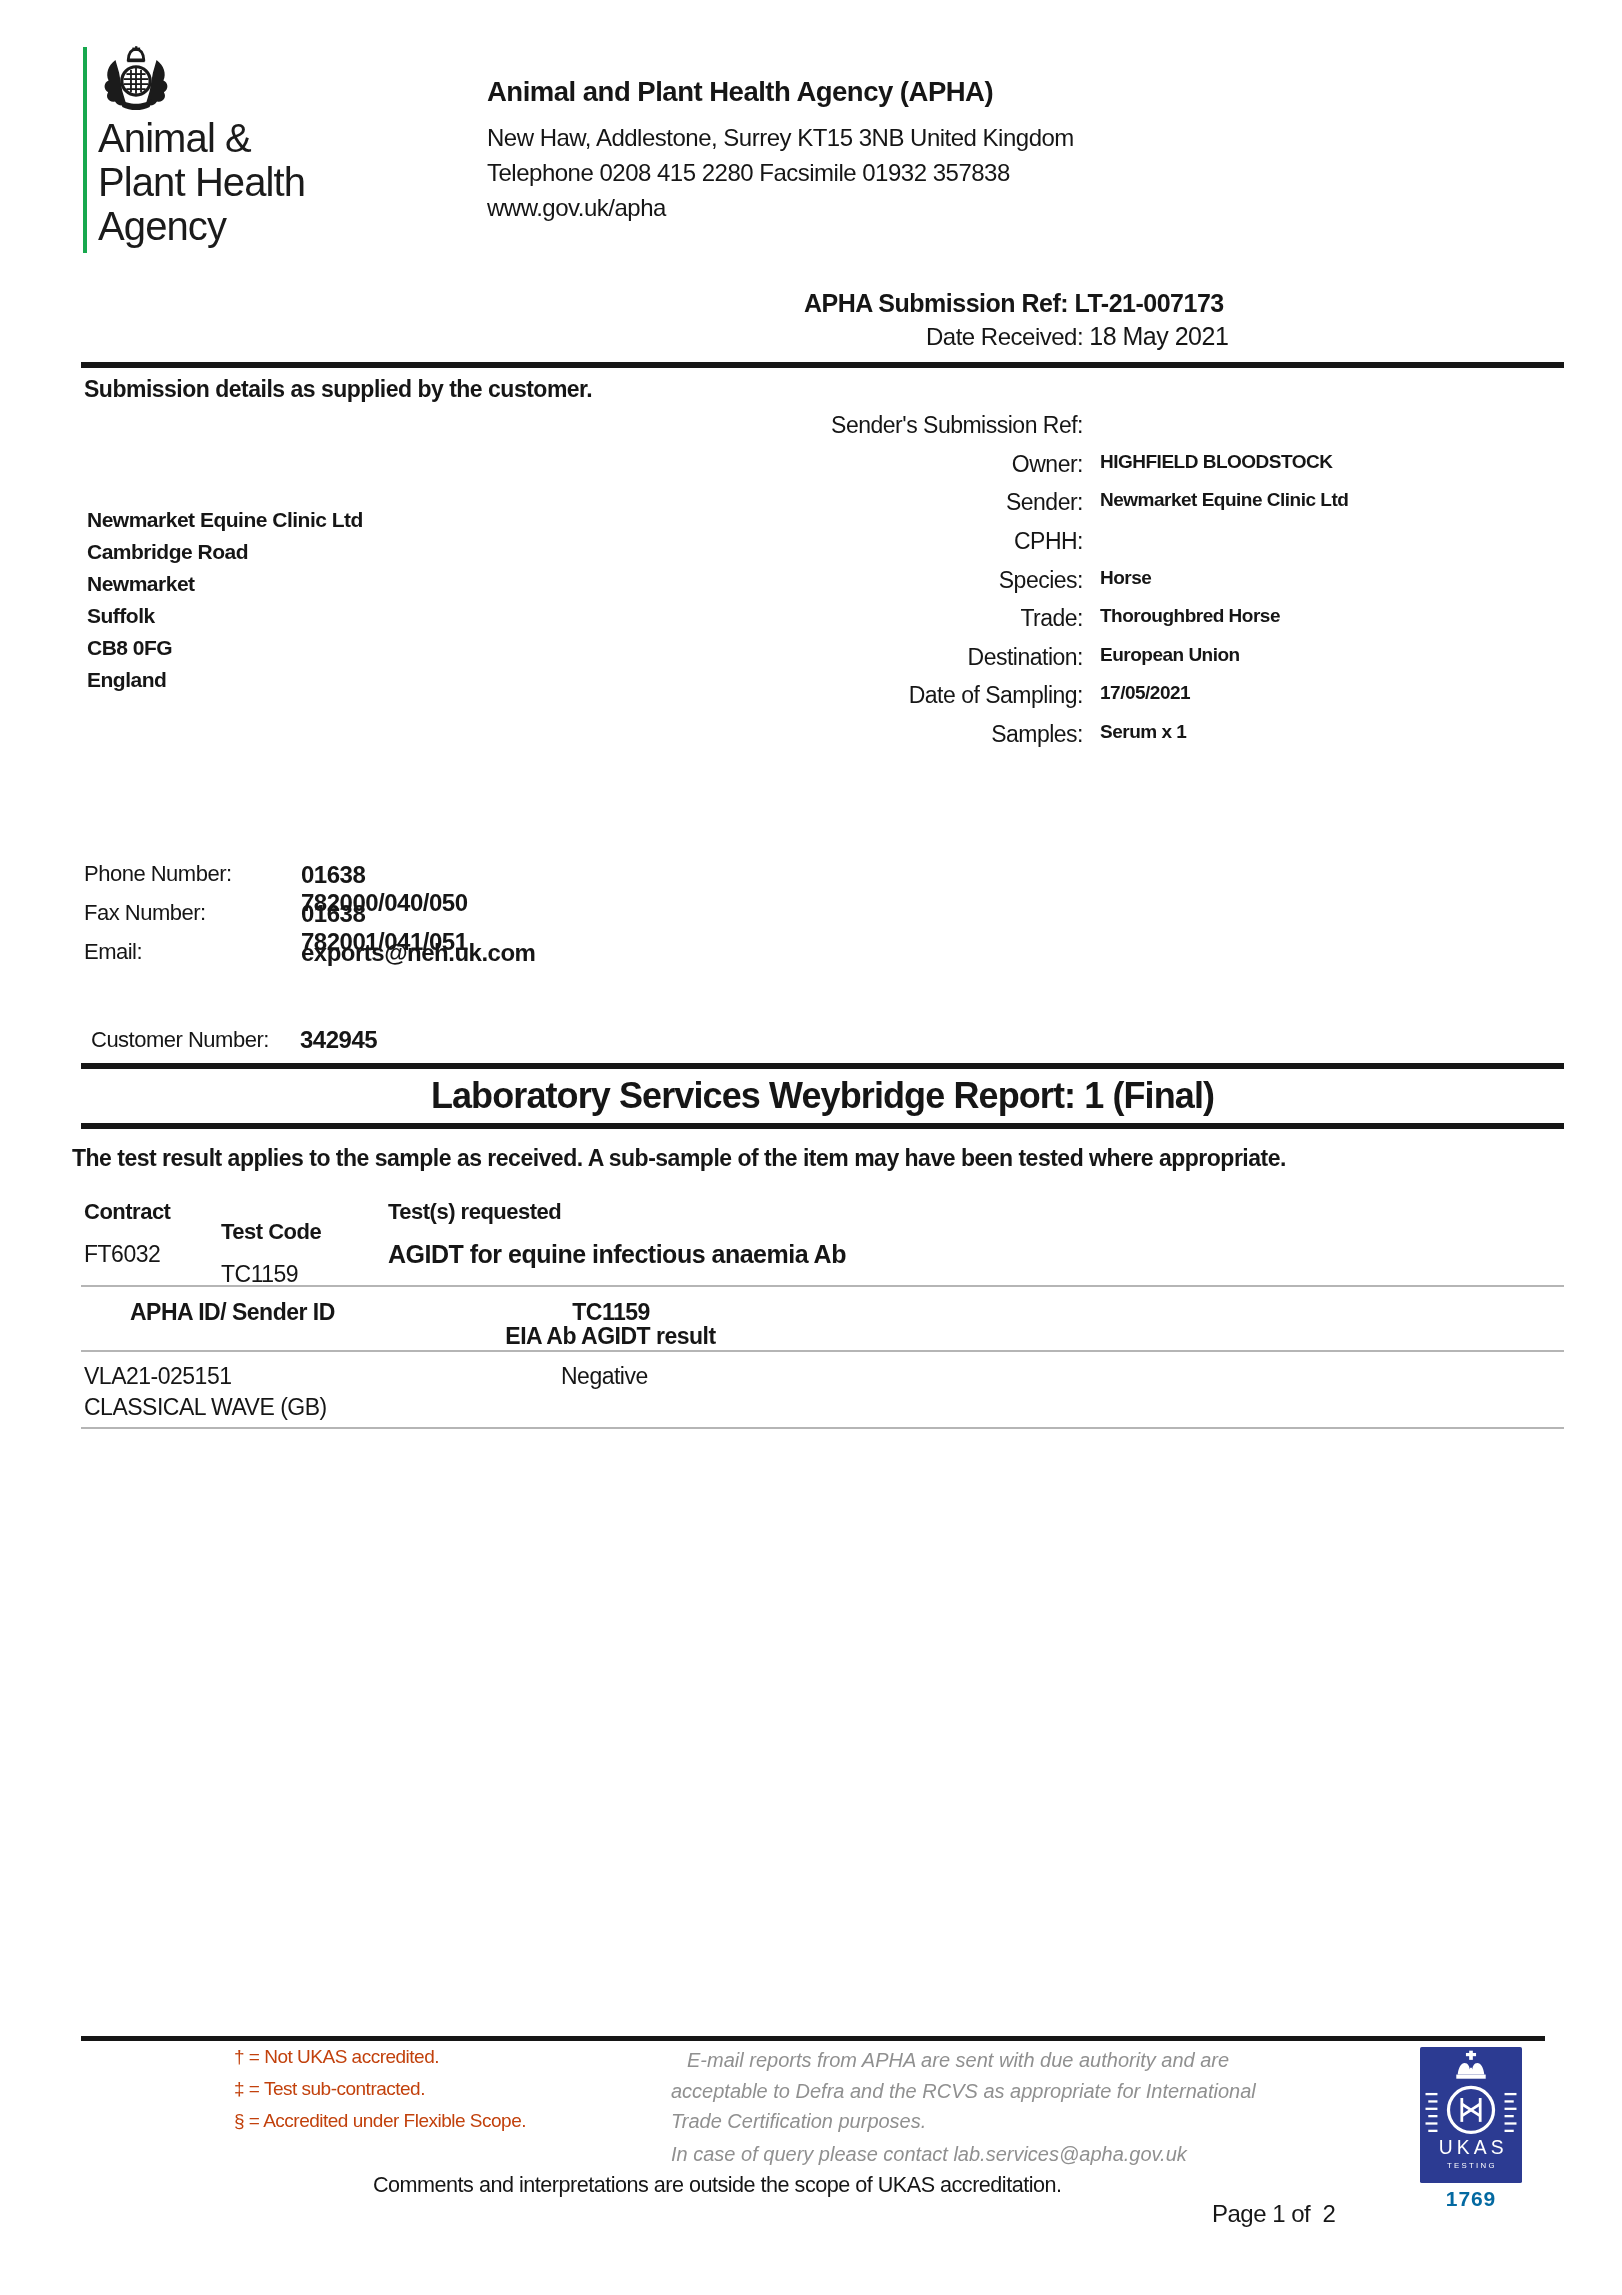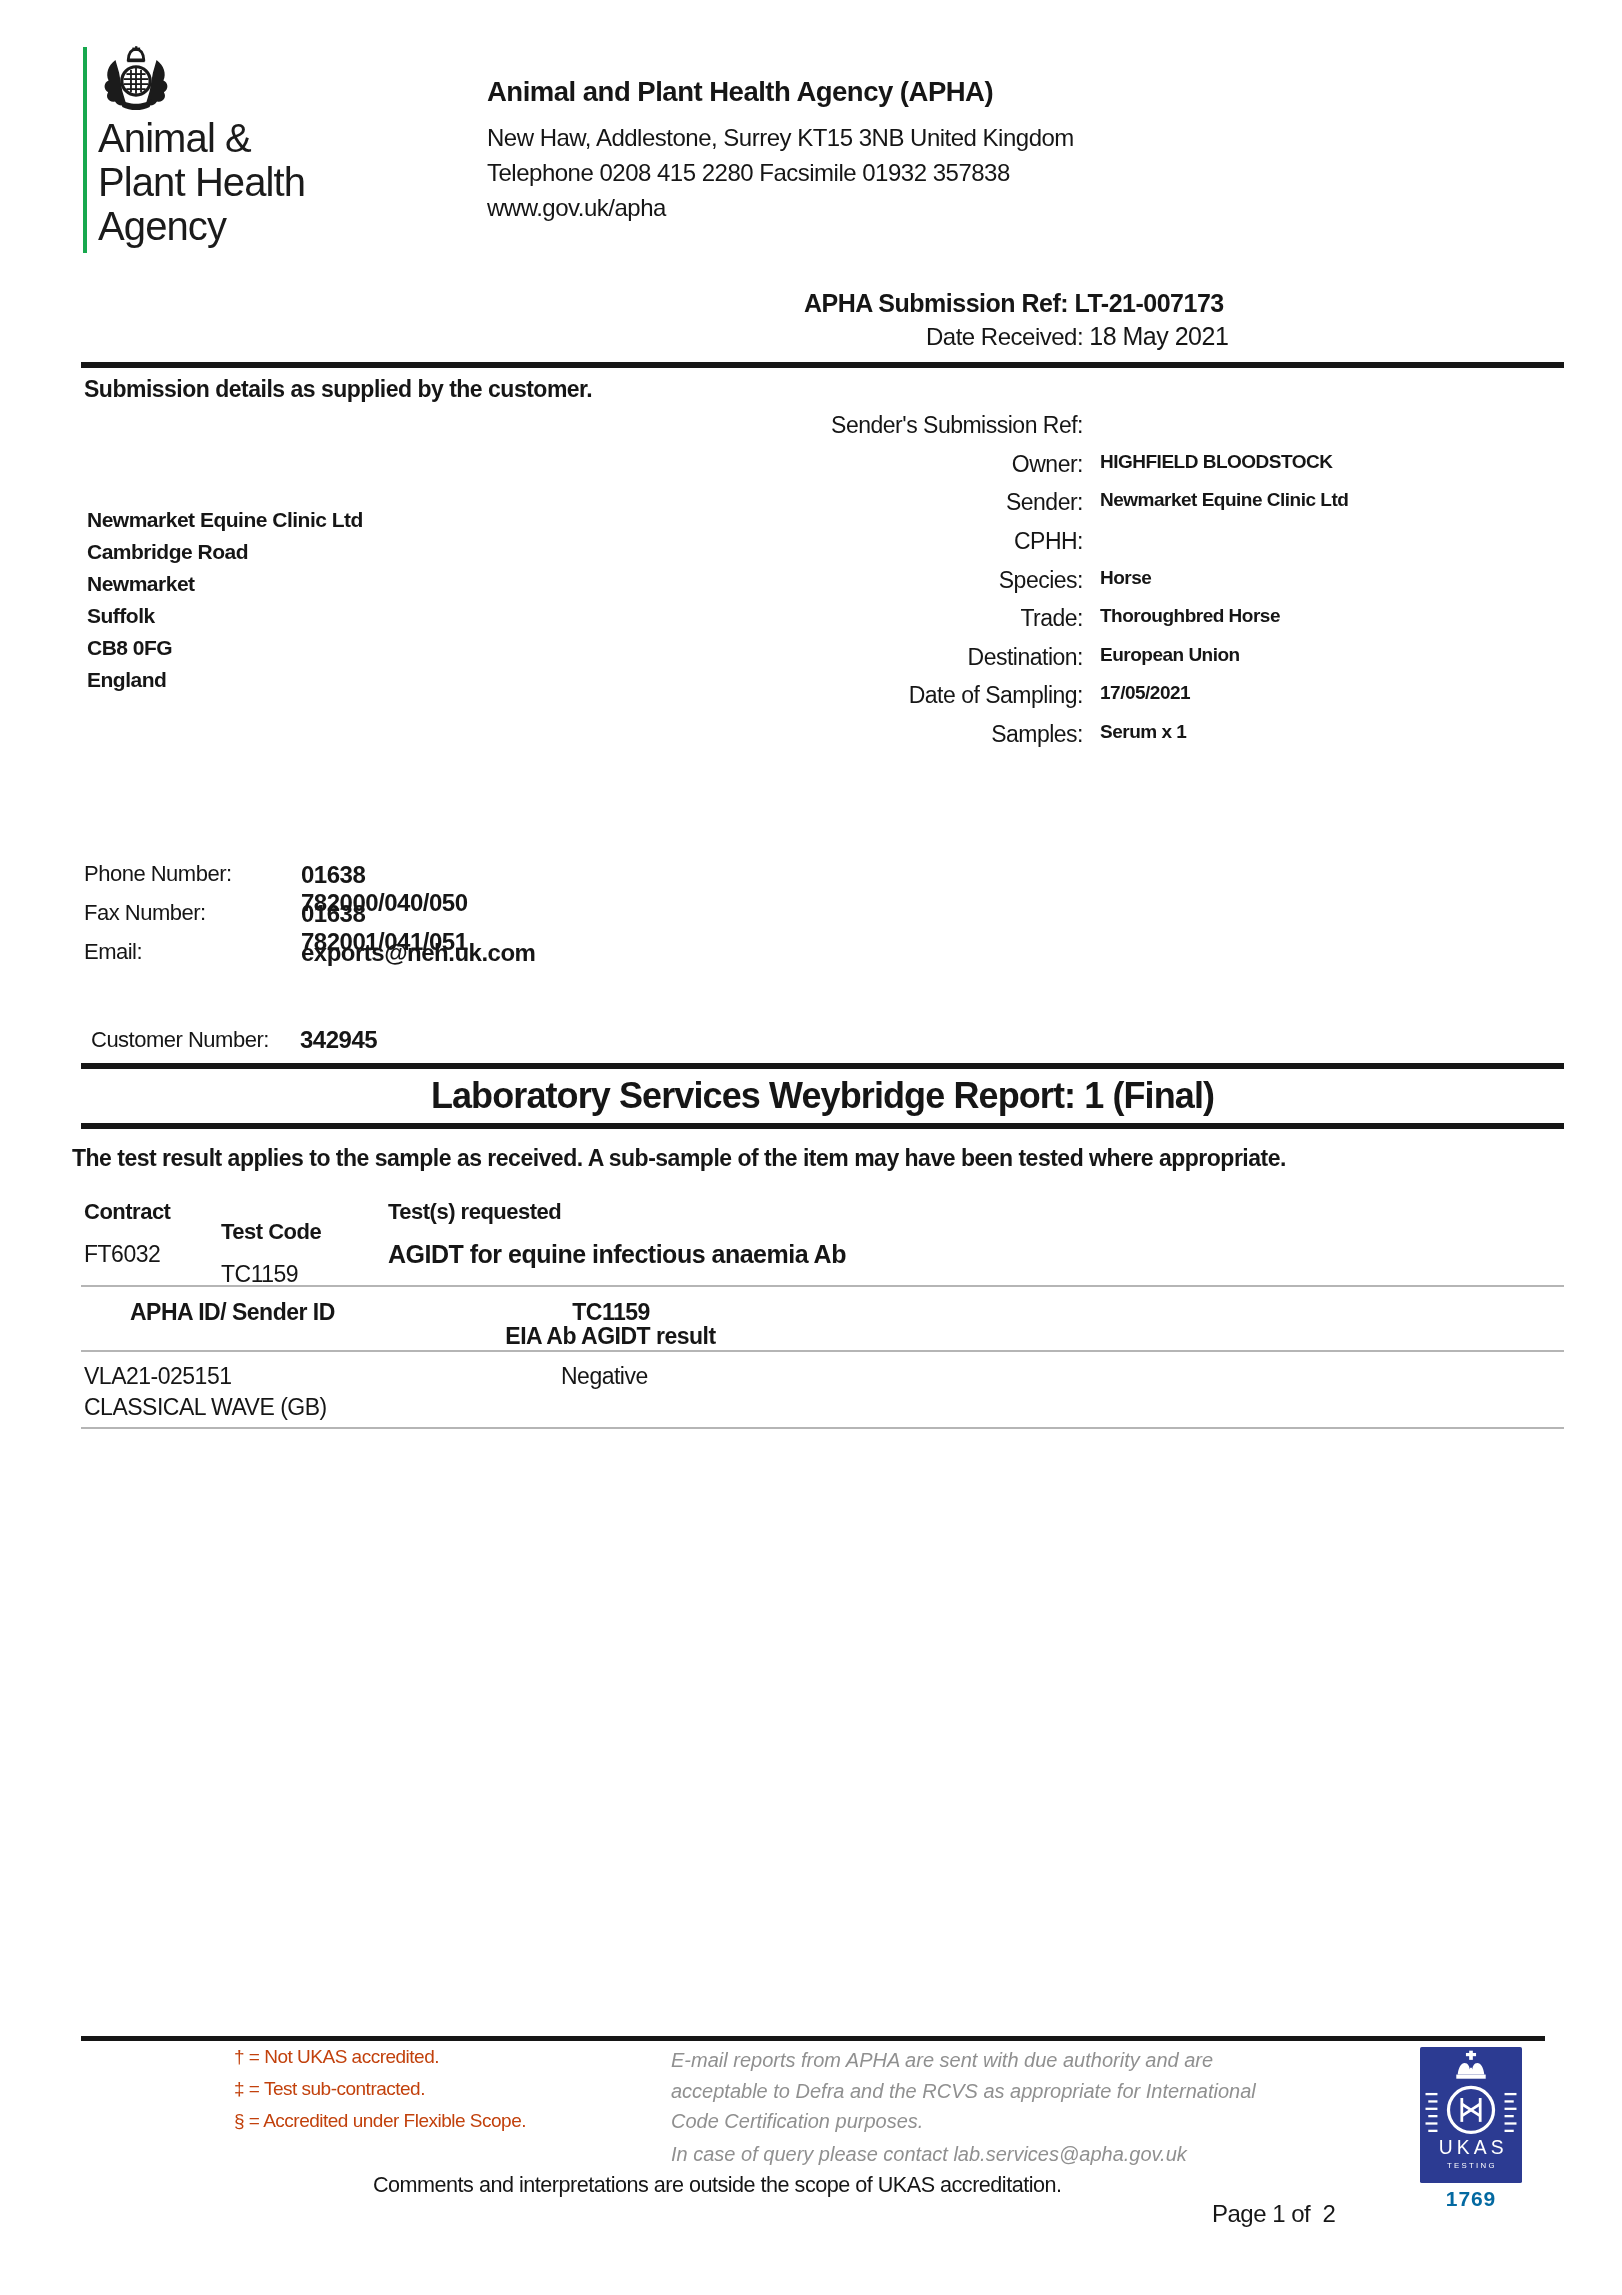--- a/index.html
+++ b/index.html
@@ -66,21 +66,21 @@
   .res-code-head{left:519px;top:1299px;width:184px;text-align:center;font-size:23px;font-weight:700;}
   .res-name-head{left:473px;top:1323px;width:275px;text-align:center;font-size:23px;font-weight:700;}
   .res-id{left:84px;top:1363px;font-size:23px;}
   .res-value{left:561px;top:1363px;font-size:23px;}
   .res-animal{left:84px;top:1394px;font-size:23px;}
 
   
   .footnote{left:234px;font-size:19px;color:#c2410c;}
   .fn-0{top:2046px;} .fn-1{top:2078px;} .fn-2{top:2110px;}
   .gray-note{left:671px;font-size:20px;font-style:italic;color:#909090;letter-spacing:0;}
-  .gn-0{top:2049px;} .gn-1{top:2080px;} .gn-2{top:2110px;} .gn-q{top:2143px;}
+  .gn-0{top:2049px;margin-left:16px;} .gn-1{top:2080px;} .gn-2{top:2110px;} .gn-q{top:2143px;}
   .comments{left:373px;top:2172px;font-size:21.6px;}
   .page-num{left:1212px;top:2200px;font-size:24px;white-space:pre;}
 
   .ukas{position:absolute;left:1420px;top:2047px;width:102px;height:136px;}
   .ukas-number{position:absolute;left:1420px;top:2187px;width:102px;text-align:center;
                font-size:21px;font-weight:700;color:#0369a1;letter-spacing:0.9px;}
 </style>
 </head>
 <body>
 
@@ -207,21 +207,21 @@
 <div class="thin thin-3"></div>
 
 <div class="rule rule-footer"></div>
 
 <div class="abs footnote fn-0">† = Not UKAS accredited.</div>
 <div class="abs footnote fn-1">‡ = Test sub-contracted.</div>
 <div class="abs footnote fn-2">§ = Accredited under Flexible Scope.</div>
 
 <div class="abs gray-note gn-0">E-mail reports from APHA are sent with due authority and are</div>
 <div class="abs gray-note gn-1">acceptable to Defra and the RCVS as appropriate for International</div>
-<div class="abs gray-note gn-2">Code Certification purposes.</div>
+<div class="abs gray-note gn-2">Trade Certification purposes.</div>
 <div class="abs gray-note gn-q">In case of query please contact lab.services@apha.gov.uk</div>
 
 <div class="abs comments">Comments and interpretations are outside the scope of UKAS accreditation.</div>
 <div class="abs page-num">Page 1 of  2</div>
 
 <svg class="ukas" viewBox="0 0 222 296">
   <rect width="222" height="296" rx="4" fill="#2c3b92"></rect>
   <g fill="#ffffff">
     <rect x="107" y="8" width="8" height="20"></rect>
     <rect x="100" y="13" width="22" height="7"></rect>

